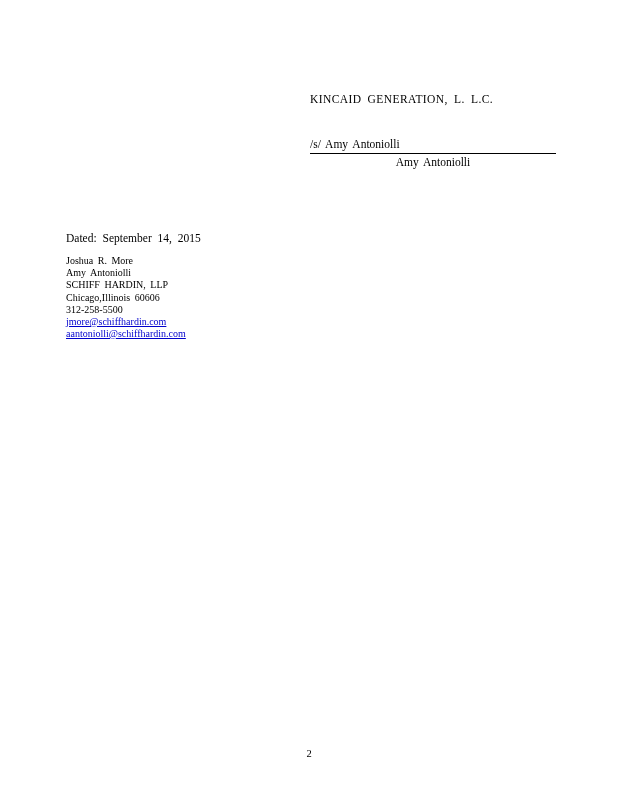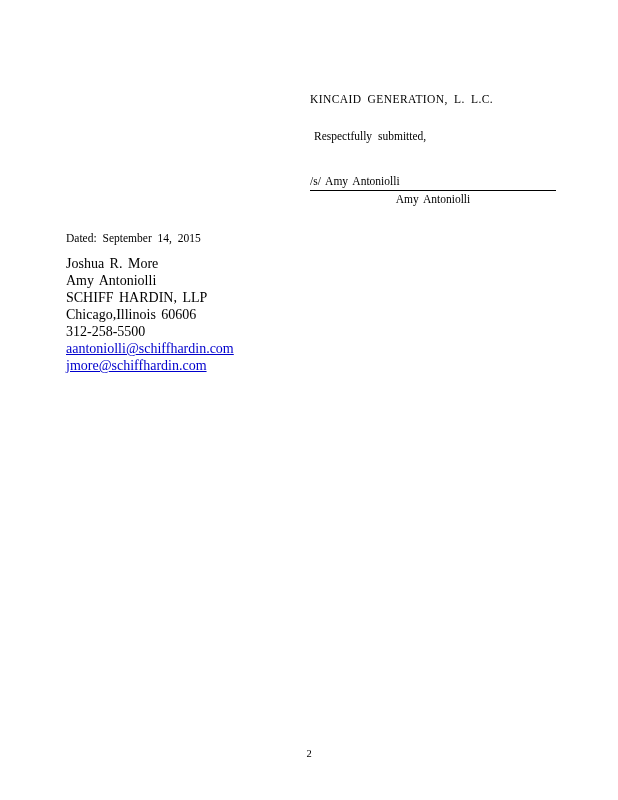--- a/index.html
+++ b/index.html
@@ -71,21 +71,21 @@
     top: 224px;
     font-size: 11.5px;
     word-spacing: 3px;
     white-space: nowrap;
     margin-top: 8px;
   }
   .addr-block {
     position: absolute;
     left: 66px;
     top: 255px;
-    font-size: 14px;
+    font-size: 10px;
     line-height: 1.22;
   }
   .addr-line {
     white-space: nowrap;
     word-spacing: 2px;
   }
   a.email-link {
     color: #0000cd;
     text-decoration: underline;
   }
@@ -101,40 +101,39 @@
   }
 </style>
 </head>
 <body>
 
 <div class="page">
 
   <div class="sig-block">
     <div class="sig-company">KINCAID    GENERATION,     L. L.C.</div>
 
-    <div class="sig-respect">Respectfully     submitted,</div>
 
     <div class="sig-line-wrap">
       <div class="sig-signature">/s/  Amy   Antoniolli</div>
       <div class="sig-rule"></div>
       <div class="sig-name">Amy   Antoniolli</div>
     </div>
   </div>
 
   <div class="dated">Dated:    September     14,  2015</div>
 
   <div class="addr-block">
     <div class="addr-line">Joshua  R.  More</div>
     <div class="addr-line">Amy  Antoniolli</div>
     <div class="addr-line">SCHIFF     HARDIN,    LLP</div>
     <div class="addr-line">Chicago,Illinois          60606</div>
     <div class="addr-line">312-258-5500</div>
     <div class="addr-line">
-      <a class="email-link" href="#">aantoniolli@schiffhardin.com</a>
+      <a class="email-link" href="#">jmore@schiffhardin.com</a>
     </div>
     <div class="addr-line">
-      <a class="email-link" href="#">jmore@schiffhardin.com</a>
+      <a class="email-link" href="#">aantoniolli@schiffhardin.com</a>
     </div>
   </div>
 
   <div class="page-number">2</div>
 
 </div>
 
 </body></html>

